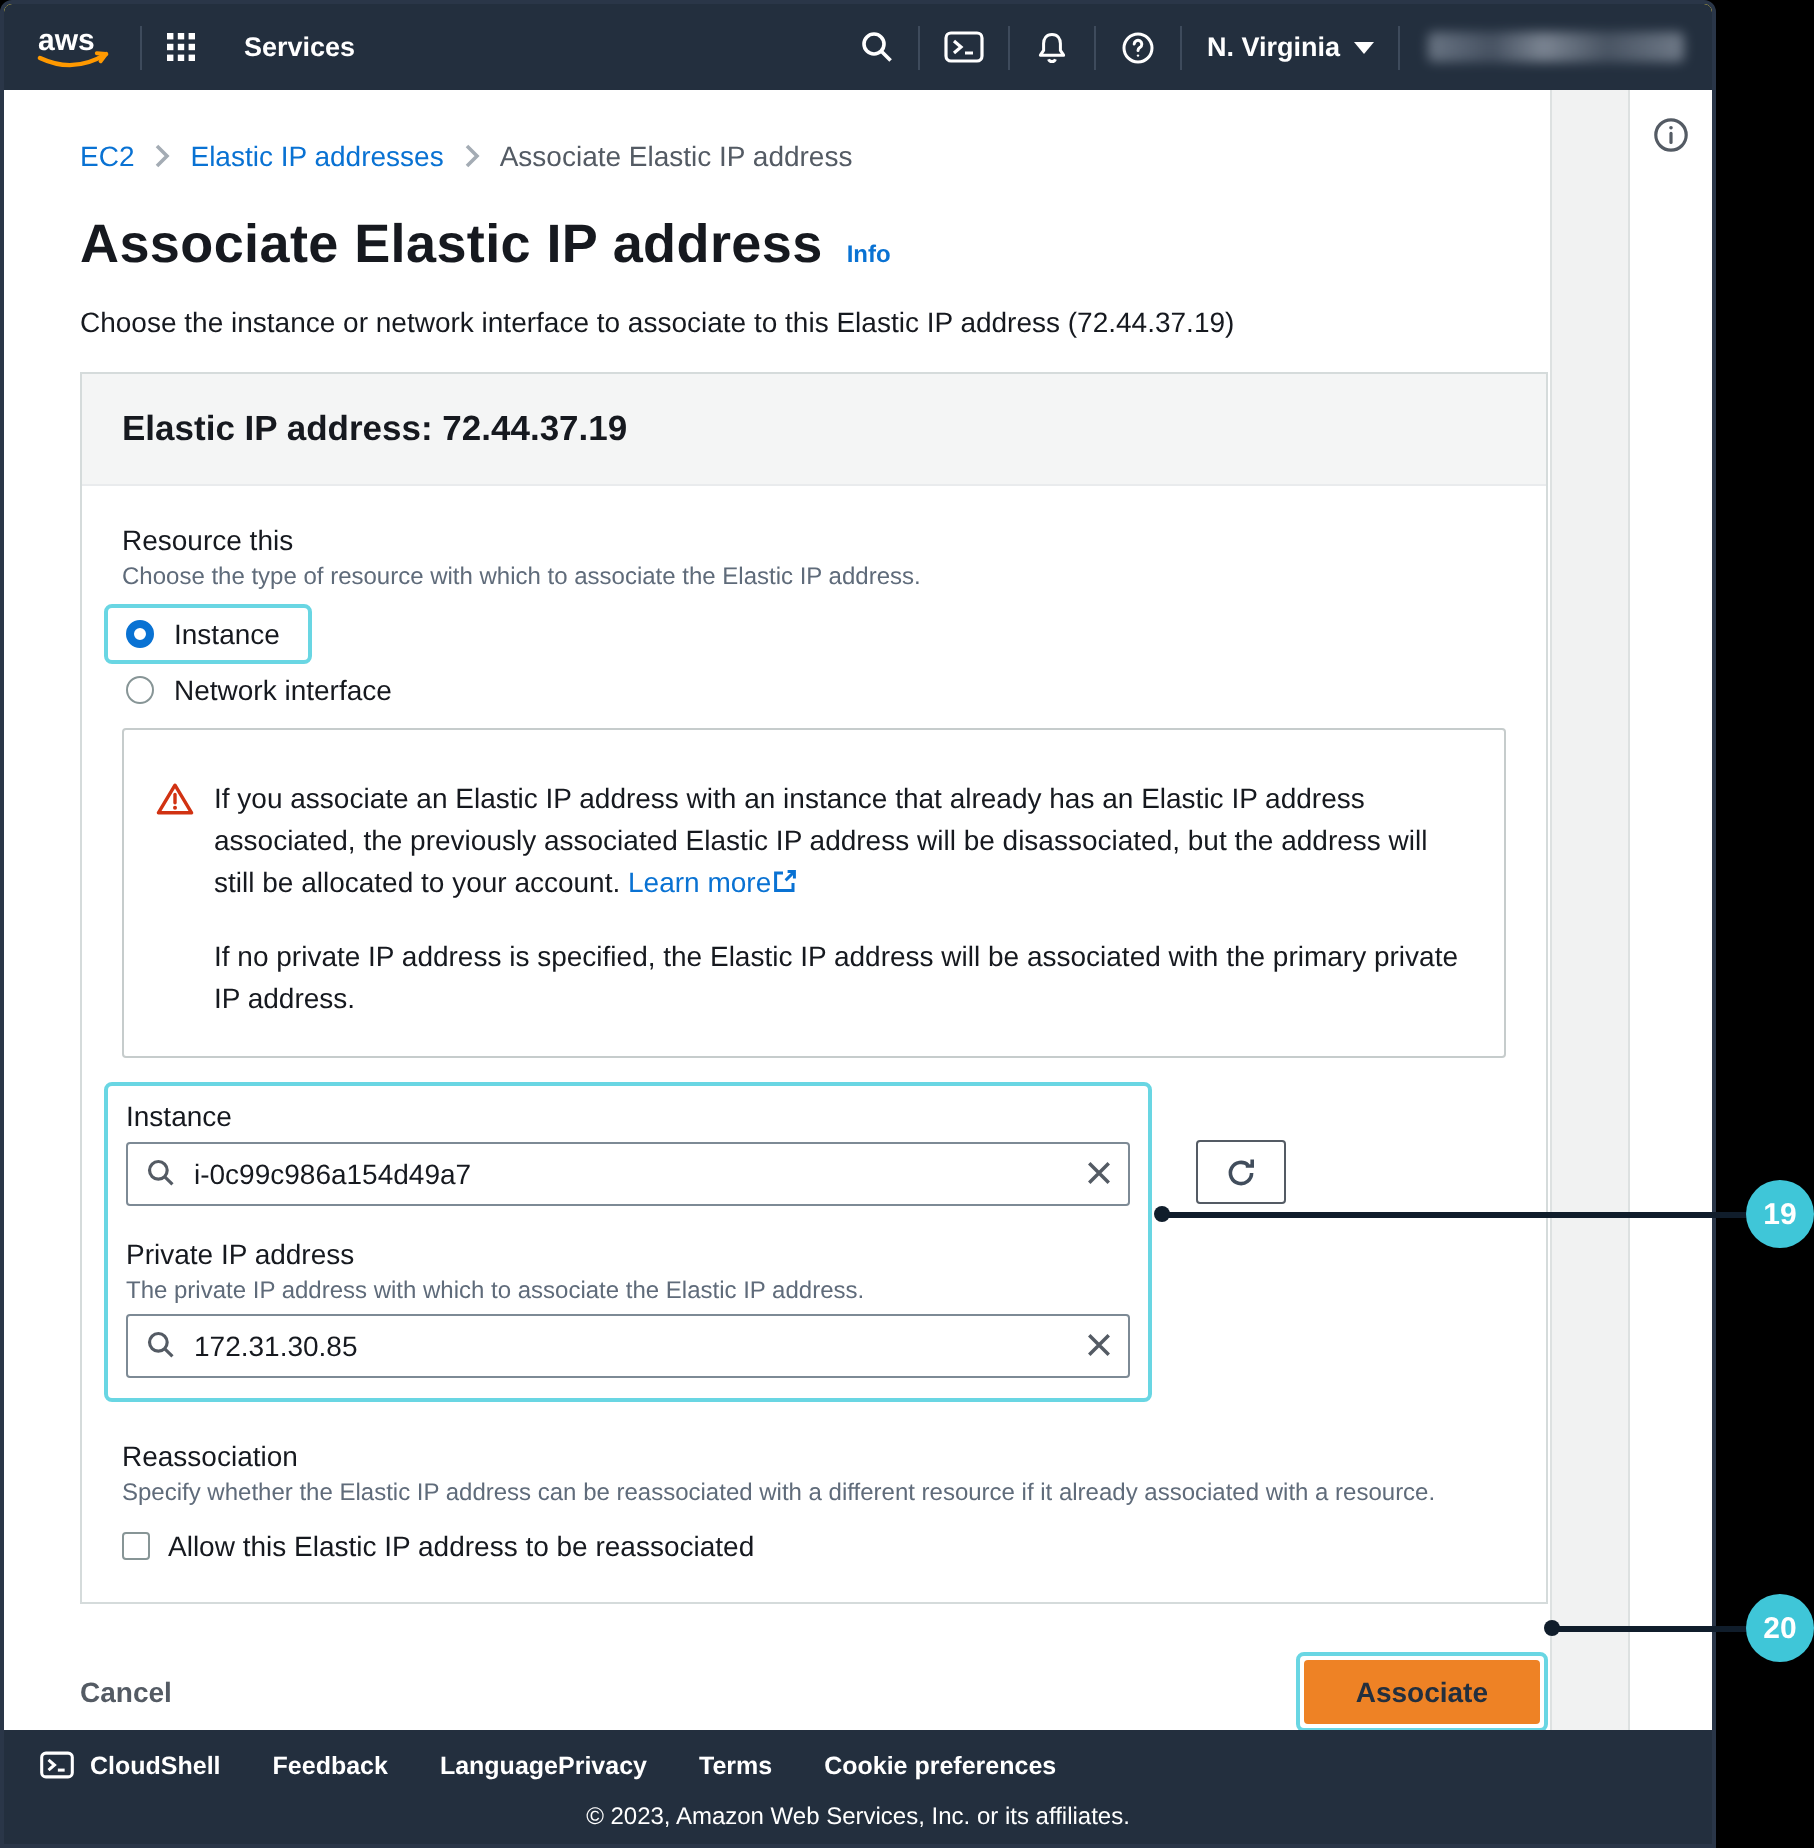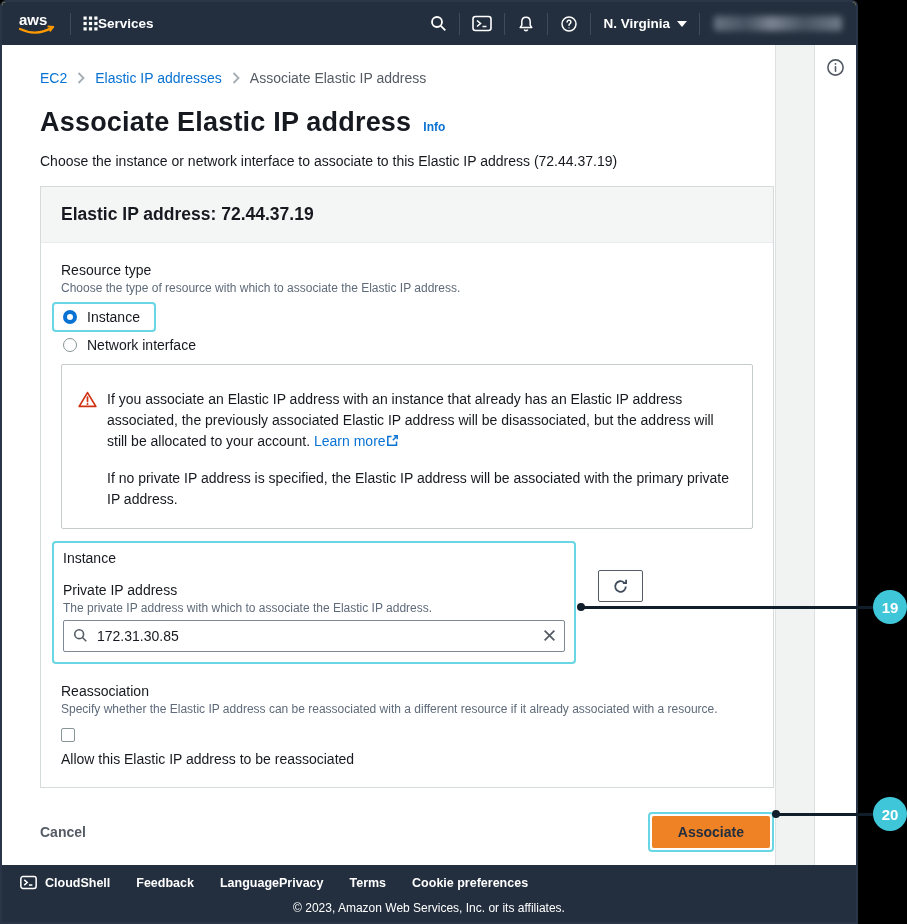--- a/index.html
+++ b/index.html
@@ -7,21 +7,21 @@
               font-family:"Liberation Sans", sans-serif; }
 
   .window { position:absolute; left:0; top:0; width:858px; height:924px;
             background:#fde047; border:2px solid #2a3648; border-radius:6px 6px 0 0;
             display:flex; flex-direction:column; overflow:hidden; }
 
   
   .topbar { height:43px; flex:none; background:#232f3e; display:flex; align-items:center;
             padding:0 14px; color:#fff; border-radius:4px 4px 0 0; }
   .tb-div { width:1px; height:22px; background:#3e4b5c; margin:0 12px; flex:none; }
-  .tb-item { display:flex; align-items:center; gap:0; font-size:13.5px; font-weight:700; color:#fff; cursor:pointer; }
+  .tb-item { display:flex; align-items:center; gap:24px; font-size:13.5px; font-weight:700; color:#fff; cursor:pointer; }
   .tb-spacer { flex:1; }
   .tb-icon { display:flex; align-items:center; }
   .region { display:flex; align-items:center; gap:7px; font-size:13.5px; font-weight:700; }
   .account-blur { width:128px; height:15px; border-radius:3px; margin-left:2px;
                   background:linear-gradient(90deg,#75808f,#4d5868 25%,#8a93a0 45%,#505b6a 70%,#7d8795);
                   filter:blur(3px); opacity:.85; }
 
   
   .main { flex:1; position:relative; background:#fff; overflow:hidden; }
   .content { position:absolute; left:0; top:0; right:82px; bottom:0; padding:25px 0 0 38px; }
@@ -78,21 +78,21 @@
                 font-family:"Liberation Sans", sans-serif; background:#fff; }
   .input-search-icon { position:absolute; left:10px; top:8px; }
   .input-clear { position:absolute; right:9px; top:9px; background:none; border:none; cursor:pointer; display:flex; }
   .field-gap { margin-top:16px; }
   .refresh-btn { flex:none; width:45px; height:32px; margin:29px 0 0 22px; background:#fff;
                  border:1px solid #545b64; border-radius:2px; display:flex; align-items:center;
                  justify-content:center; cursor:pointer; }
 
   
   .reassoc { margin-top:19px; }
-  .checkbox-row { display:flex; align-items:flex-start; gap:9px; margin-top:12px; cursor:pointer;flex-direction:column; }
+  .checkbox-row { display:flex; align-items:center; gap:9px; margin-top:12px; cursor:pointer; }
   .checkbox { width:14px; height:14px; border:1.5px solid #879596; border-radius:2px; background:#fff; flex:none; }
   .checkbox-label { font-size:14px; color:#16191f; }
 
   
   .actions-row { width:734px; margin-top:24px; display:flex; justify-content:space-between; align-items:center; gap:26px; }
   .cancel-btn { background:none; border:none; font-size:14px; font-weight:700; color:#545b64; cursor:pointer;
                 font-family:"Liberation Sans", sans-serif; }
   .assoc-outline { border:2px solid #69d6e3; border-radius:4px; padding:2px; }
   .assoc-btn { background:#ee8225; border:none; border-radius:2px; height:32px; padding:0 26px;
                font-size:14px; font-weight:700; color:#232f3e; cursor:pointer;
@@ -218,21 +218,21 @@
       </div>
       <p class="page-desc">Choose the instance or network interface to associate to this Elastic IP address (72.44.37.19)</p>
 
       <div class="card">
         <div class="card-header">
           <span class="card-header-title">Elastic IP address: 72.44.37.19</span>
         </div>
         <div class="card-body">
 
           
-          <div class="field-label">Resource type</div>
+          <div class="field-label">Resource this</div>
           <div class="help-text">Choose the type of resource with which to associate the Elastic IP address.</div>
 
           <div class="hl-radio">
             <div class="radio-row">
               <span class="radio checked"></span>
               <span>Instance</span>
             </div>
           </div>
           <div class="radio-row second">
             <span class="radio unchecked"></span>
@@ -259,20 +259,34 @@
                   </span>
               </p>
             </div>
             <p class="warn-p2">If no private IP address is specified, the Elastic IP address will be associated with the primary private IP address.</p>
           </div>
 
           
           <div class="fields-row">
             <div class="hl-fields">
               <div class="field-label">Instance</div>
+              <div class="input-wrap">
+                <span class="input-search-icon">
+                  <svg width="15" height="15" viewBox="0 0 17 17" fill="none" stroke="#545b64" stroke-width="1.8">
+                      <circle cx="7" cy="7" r="5"></circle>
+                      <path d="M10.8 10.8 L15 15"></path>
+                    </svg>
+                </span>
+                <input class="text-input" type="text" value="i-0c99c986a154d49a7" style="">
+                <button class="input-clear">
+                  <svg width="13" height="13" viewBox="0 0 12 12" stroke="#545b64" stroke-width="1.6">
+                      <path d="M1.5 1.5 L10.5 10.5 M10.5 1.5 L1.5 10.5"></path>
+                    </svg>
+                </button>
+              </div>
 
               <div class="field-gap field-label">Private IP address</div>
               <div class="help-text">The private IP address with which to associate the Elastic IP address.</div>
               <div class="input-wrap">
                 <span class="input-search-icon">
                   <svg width="15" height="15" viewBox="0 0 17 17" fill="none" stroke="#545b64" stroke-width="1.8">
                       <circle cx="7" cy="7" r="5"></circle>
                       <path d="M10.8 10.8 L15 15"></path>
                     </svg>
                 </span>

